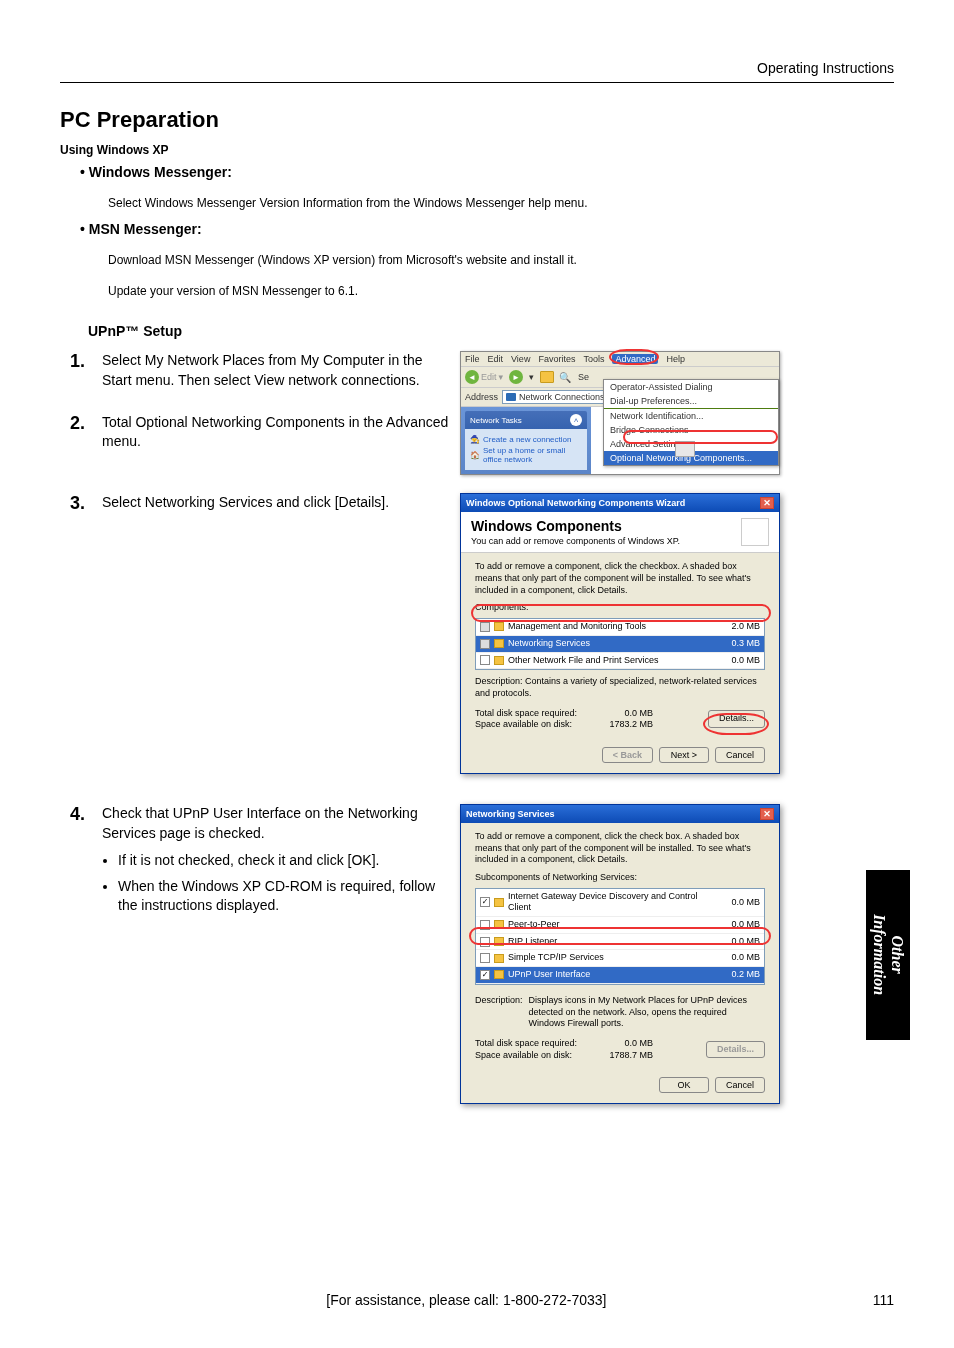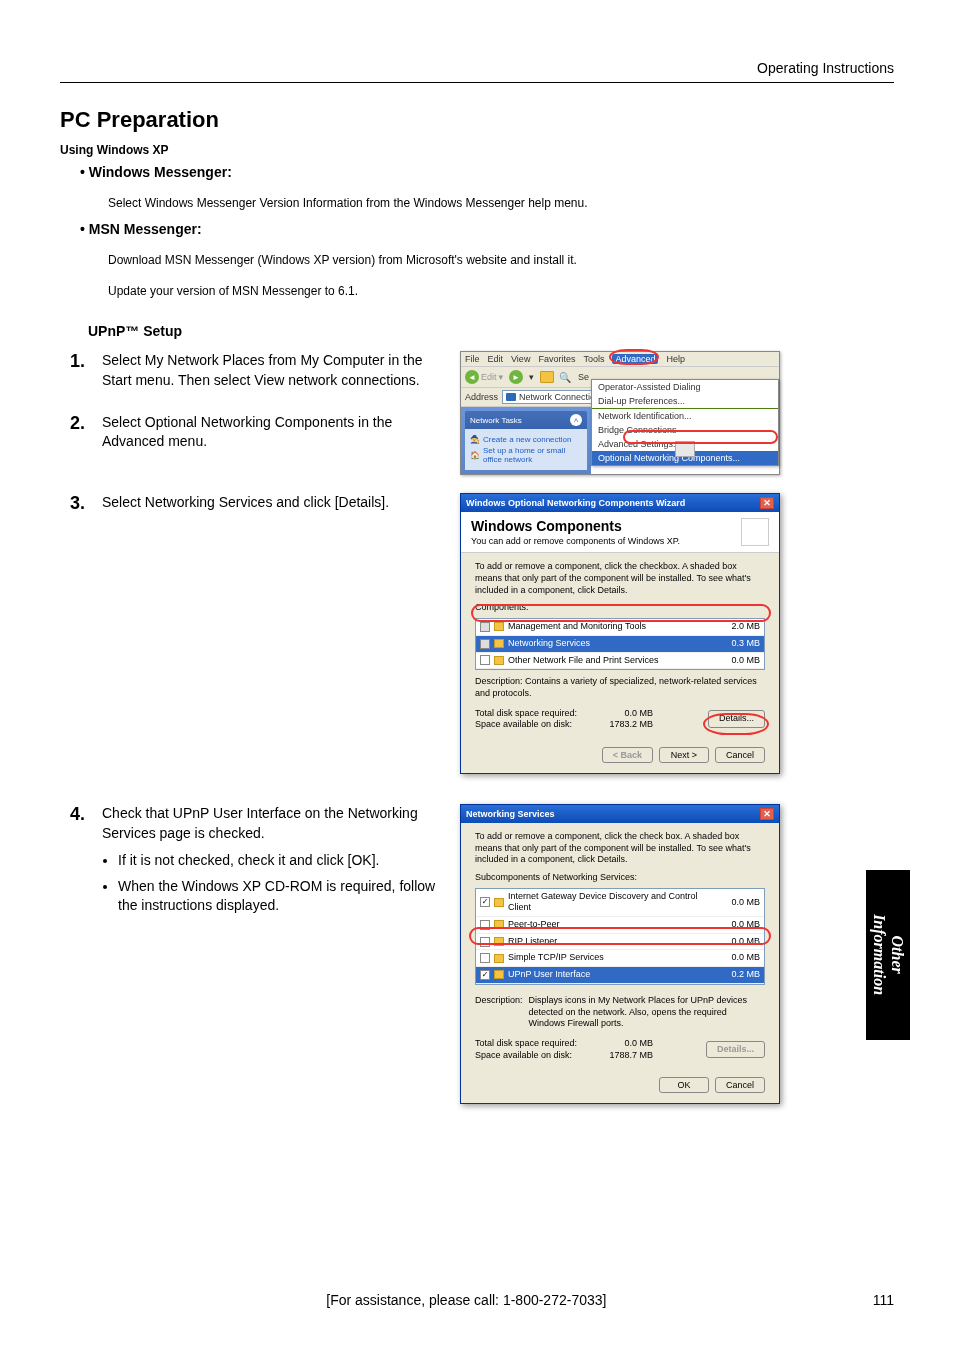--- a/index.html
+++ b/index.html
@@ -202,21 +202,21 @@
     margin: 2px 0;
   }
   .content-area {
     flex: 1;
     padding: 4px;
     position: relative;
   }
   .adv-menu-popup {
     position: absolute;
     top: -28px;
-    left: 0;
+    left: 12px;
     right: 0;
     background: #fff;
     border: 1px solid #888;
     box-shadow: 1px 1px 3px rgba(0,0,0,0.3);
     font-size: 9px;
   }
   .adv-menu-popup div {
     padding: 2px 6px;
   }
   .adv-menu-popup .highlighted {
@@ -408,21 +408,21 @@
 
     <div class="step-row">
       <div class="step-col-left">
         <div>
           <div style="display:flex; gap:10px;">
             <div class="step-num">1.</div>
             <div class="step-text">Select My Network Places from My Computer in the Start menu. Then select View network connections.</div>
           </div>
           <div style="display:flex; gap:10px; margin-top:22px;">
             <div class="step-num">2.</div>
-            <div class="step-text">Select Optional Networking Components in the Advanced menu.</div>
+            <div class="step-text">Total Optional Networking Components in the Advanced menu.</div>
           </div>
         </div>
       </div>
       <div class="step-col-right">
 
         <div class="screenshot-box" style="width:320px; position:relative;">
           <div class="explorer-menu">
             <span>File</span>
             <span>Edit</span>
             <span>View</span>

